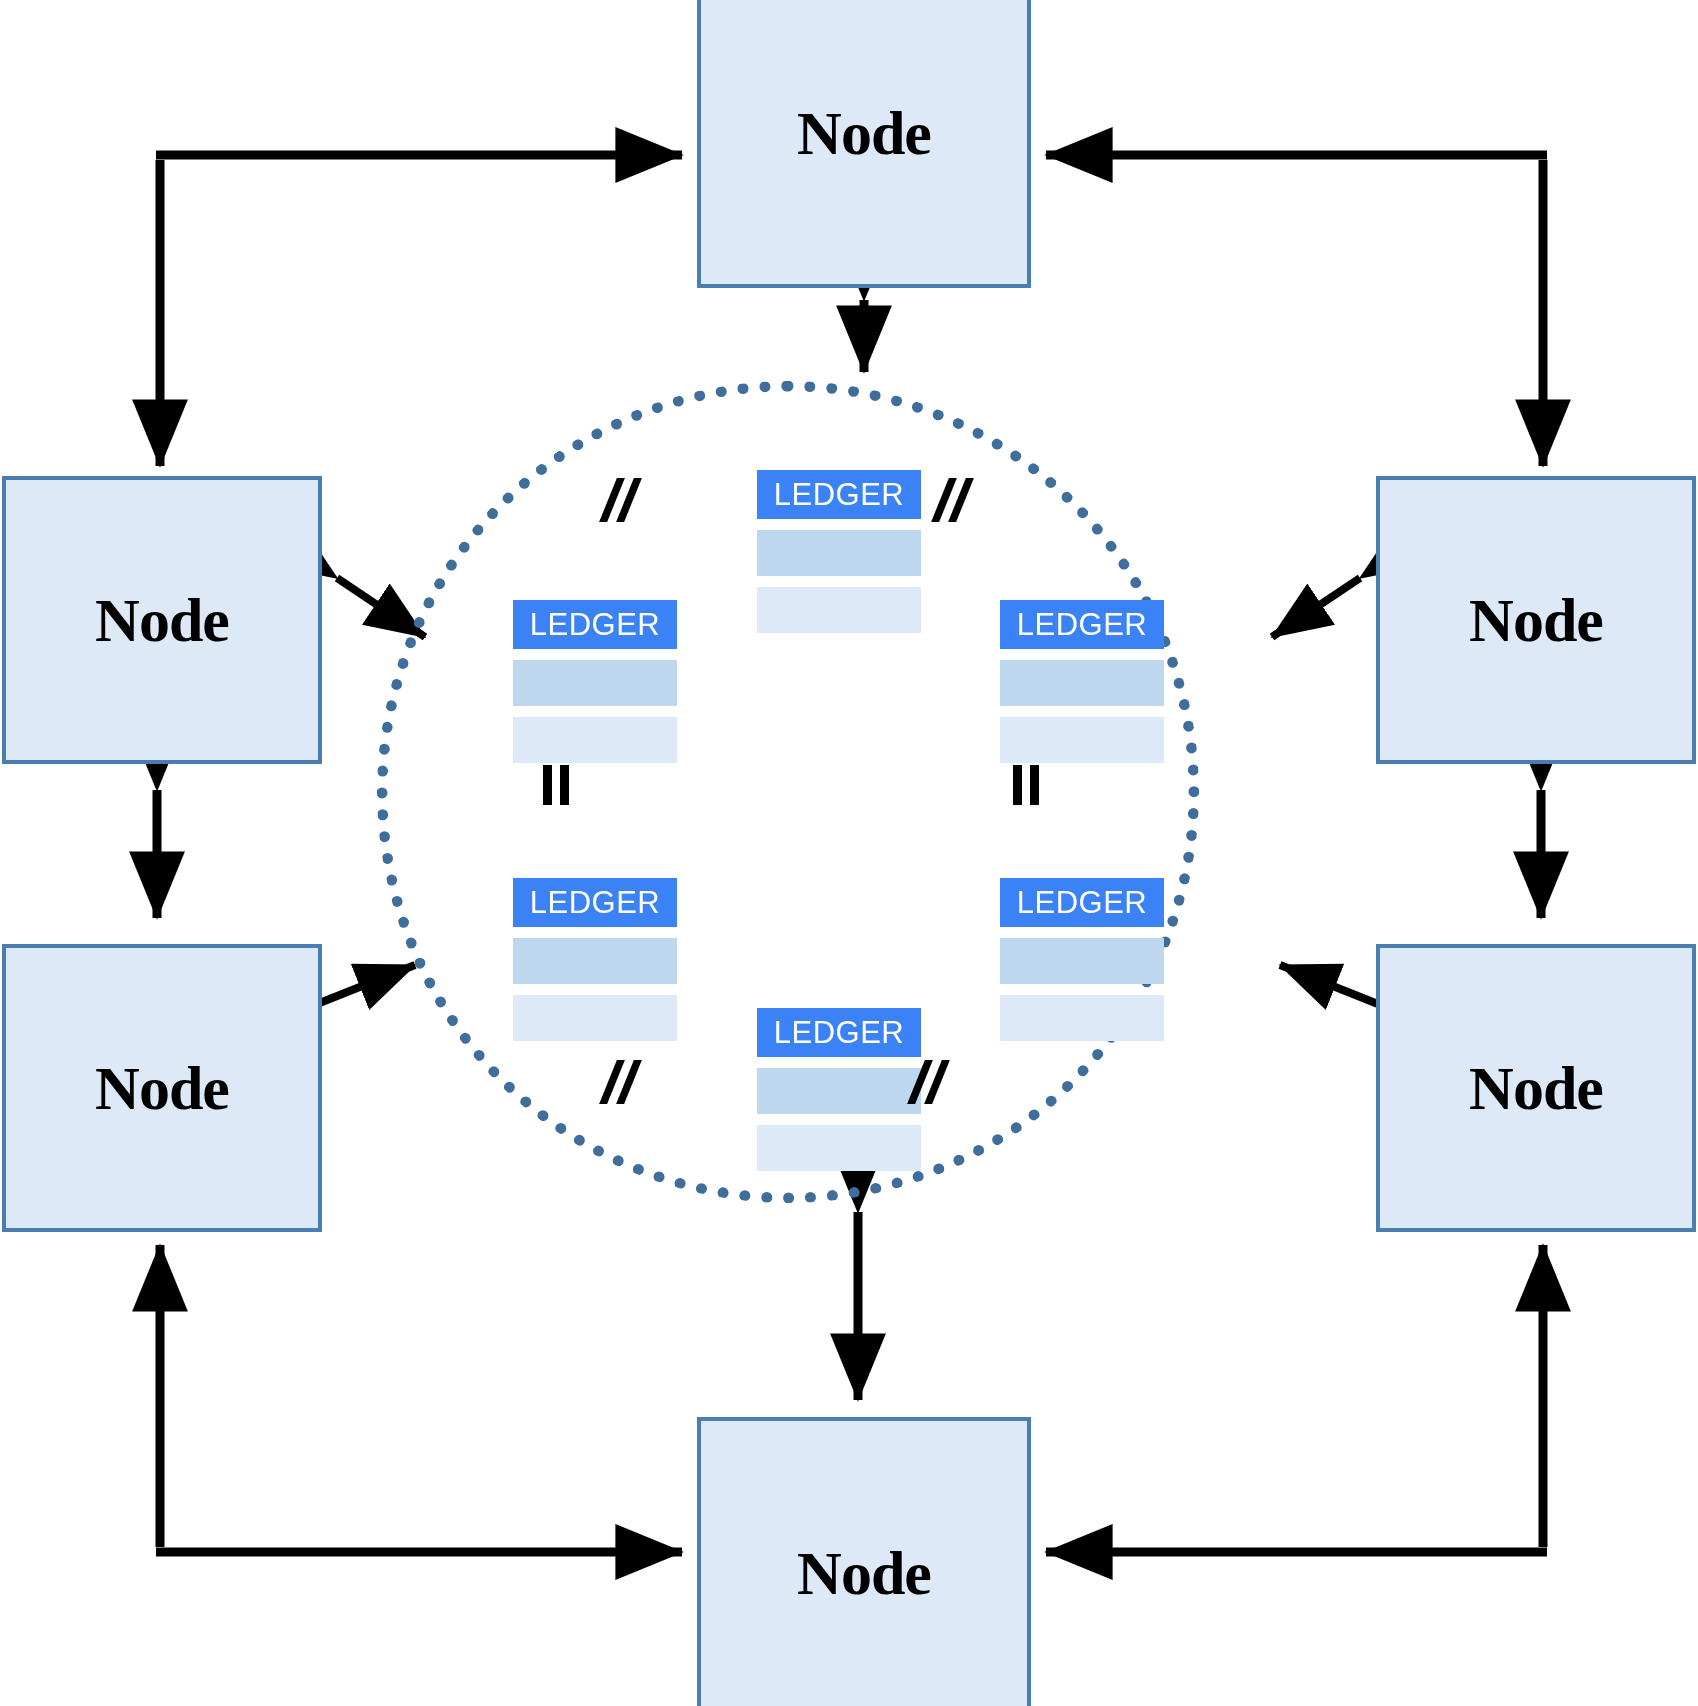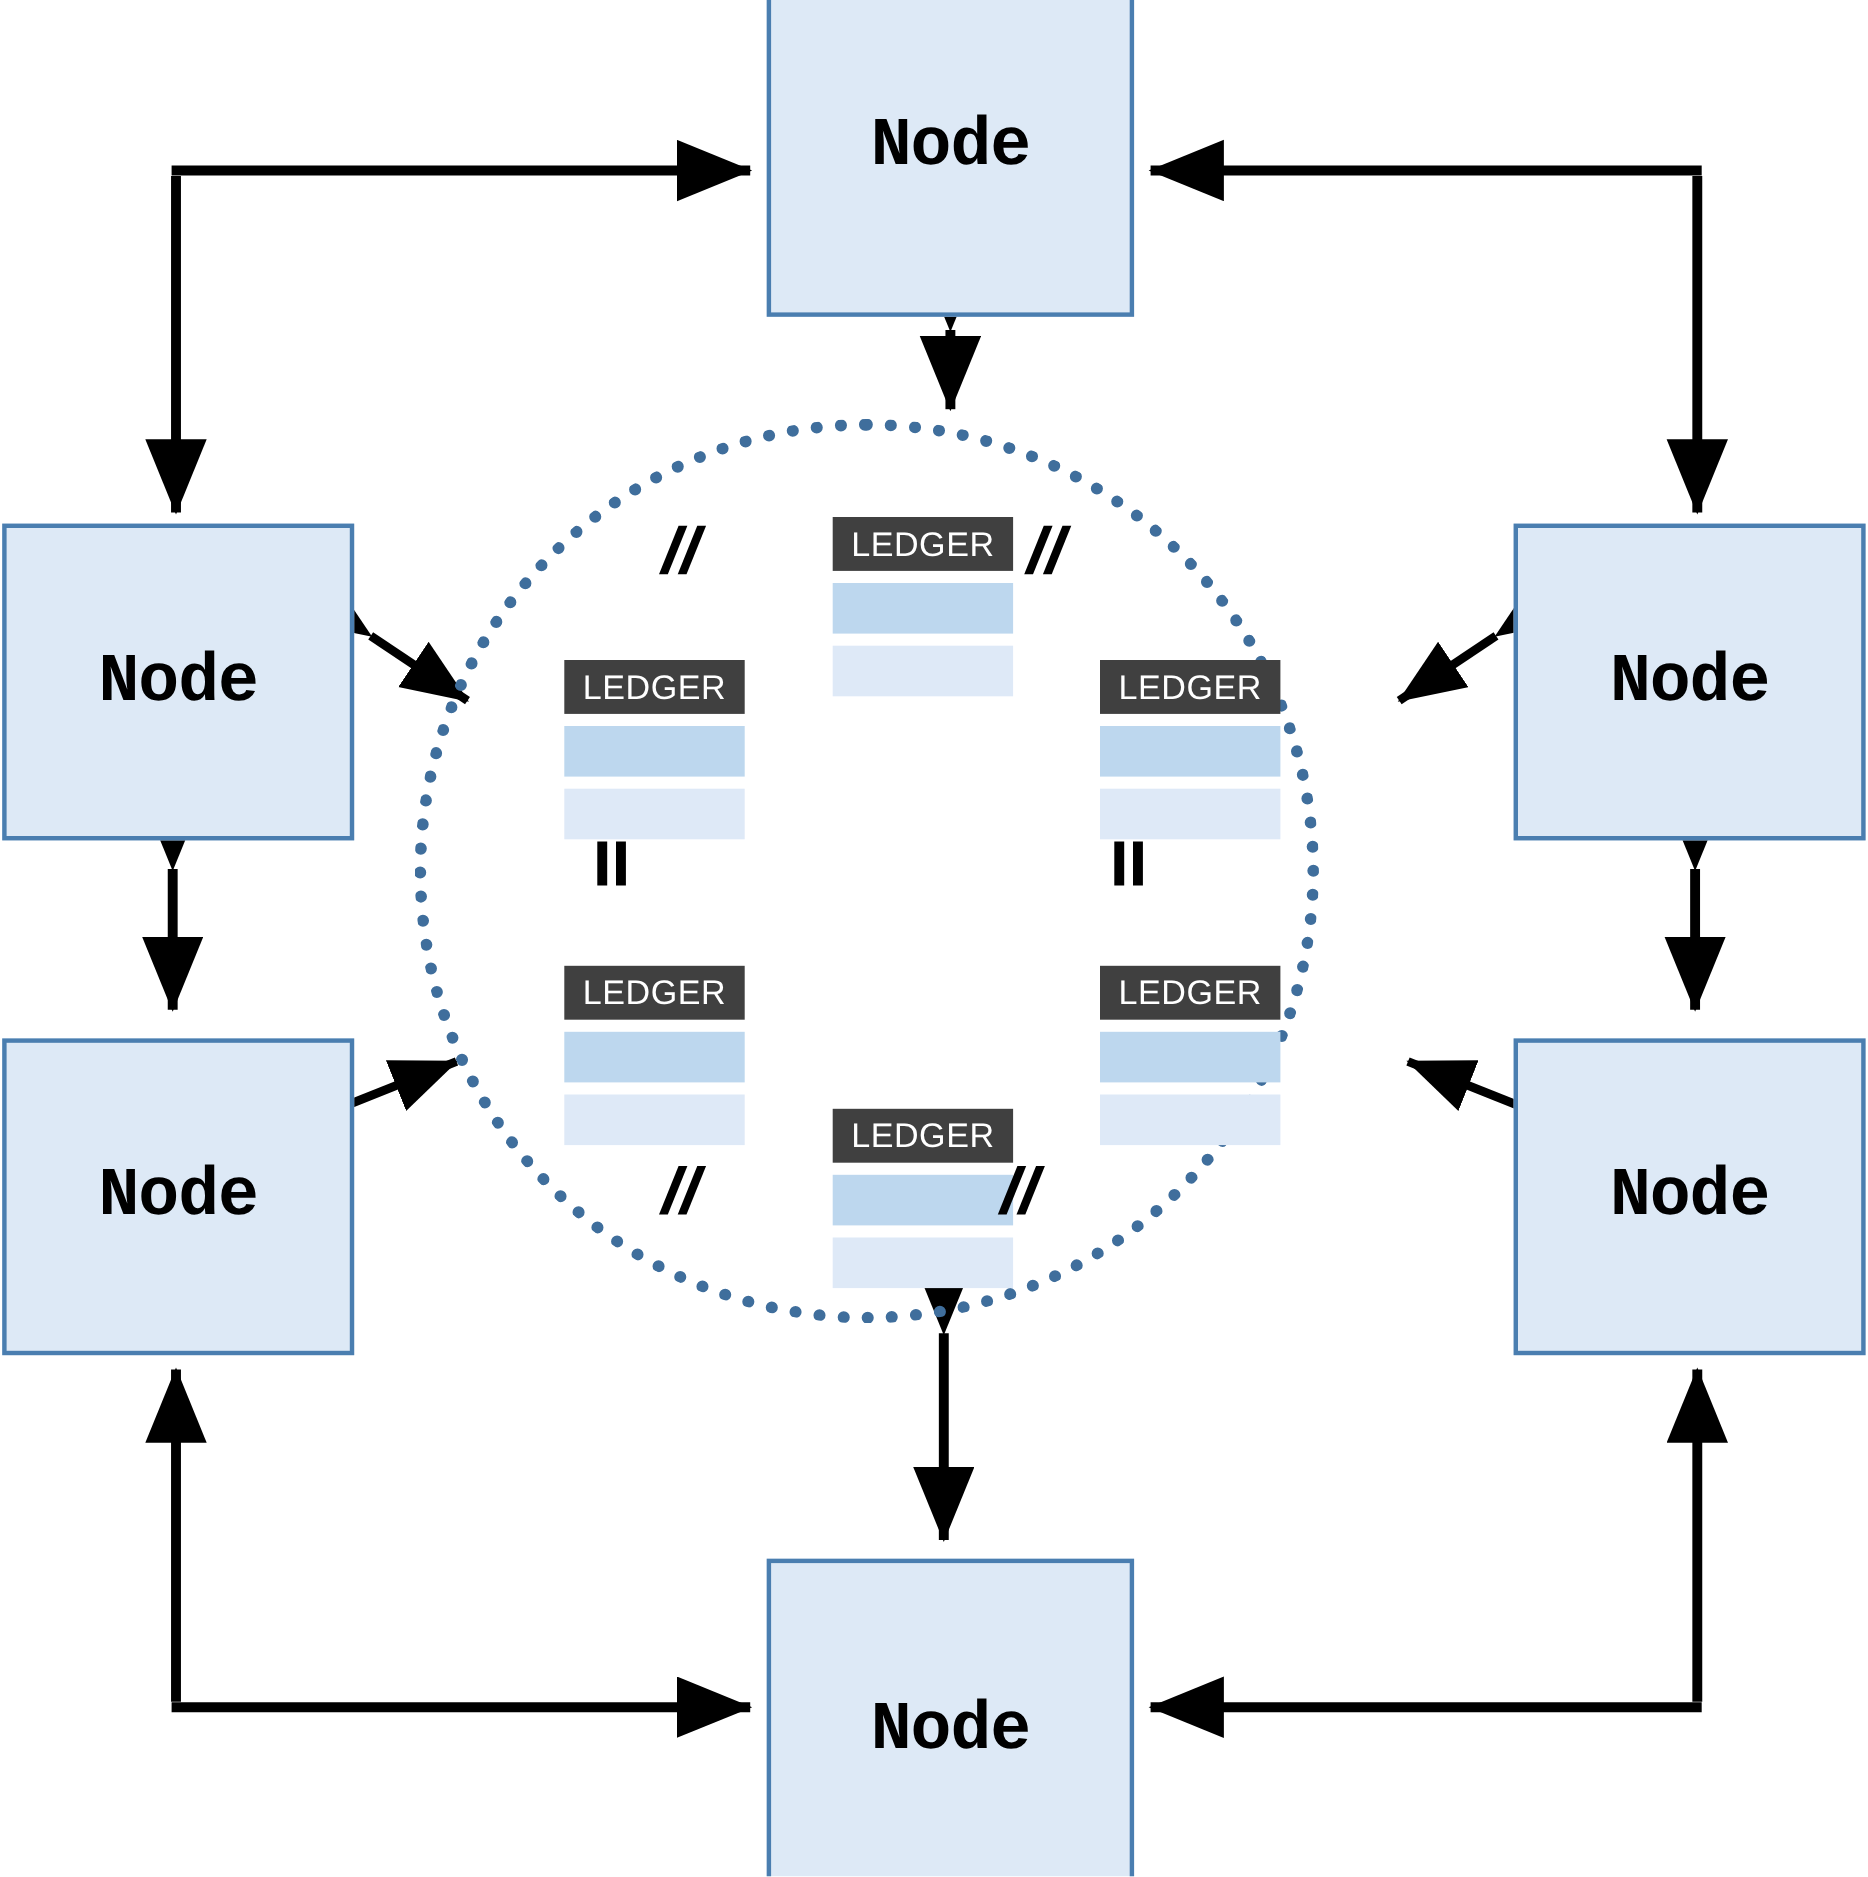--- a/index.html
+++ b/index.html
@@ -19,21 +19,21 @@
   .node {
     position: absolute;
     background: #dde9f6;
     border: 4px solid #4a7eb0;
     box-sizing: border-box;
     display: flex;
     align-items: center;
     justify-content: center;
   }
   .node .node-label {
-    font-family: Liberation Mono, monospace;
+    font-family: Liberation Serif, serif;
     font-weight: bold;
     font-size: 62px;
     color: #000000;
     letter-spacing: -1px;
     line-height: 1;
   }
   #node-top    { left: 697px; top: -22px;   width: 334px; height: 310px; }
   #node-left-1 { left: 2px;   top: 476px;   width: 320px; height: 288px; }
   #node-left-2 { left: 2px;   top: 944px;   width: 320px; height: 288px; }
   #node-right-1{ left: 1376px;top: 476px;   width: 320px; height: 288px; }
@@ -63,21 +63,21 @@
     color: #000000;
     line-height: 1;
   }
 
   
   .ledger {
     position: absolute;
     width: 164px;
   }
   .ledger .led-head {
-    background: #404040;
+    background: #3b82f6;
     color: #ffffff;
     font-family: "Liberation Sans", sans-serif;
     font-size: 31px;
     letter-spacing: 0.5px;
     text-align: center;
     height: 49px;
     line-height: 49px;
     box-sizing: border-box;
   }
   .ledger .led-row {

